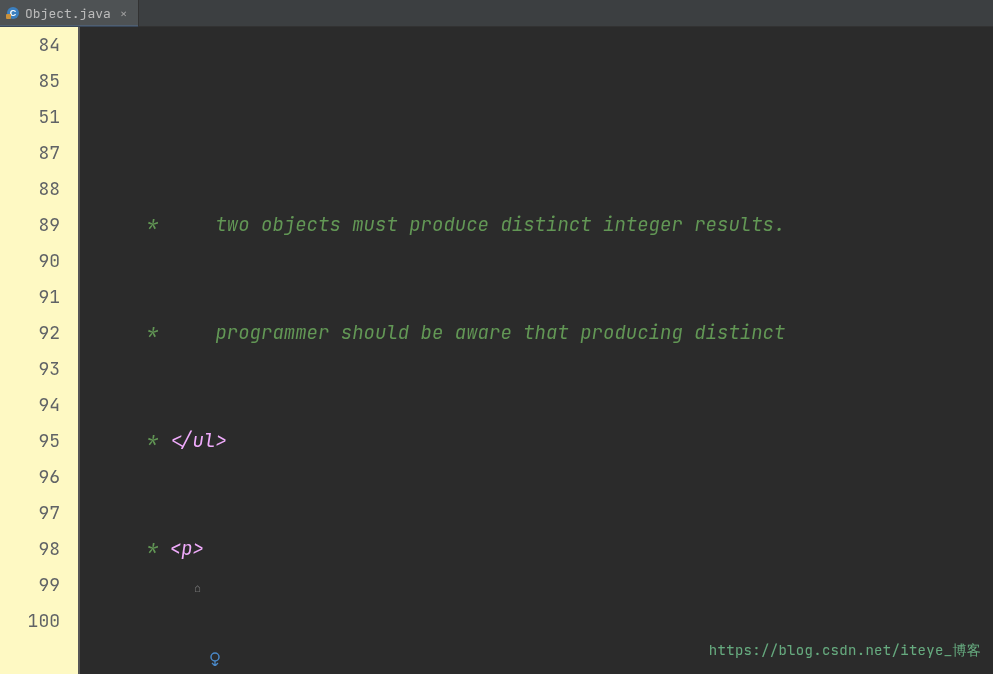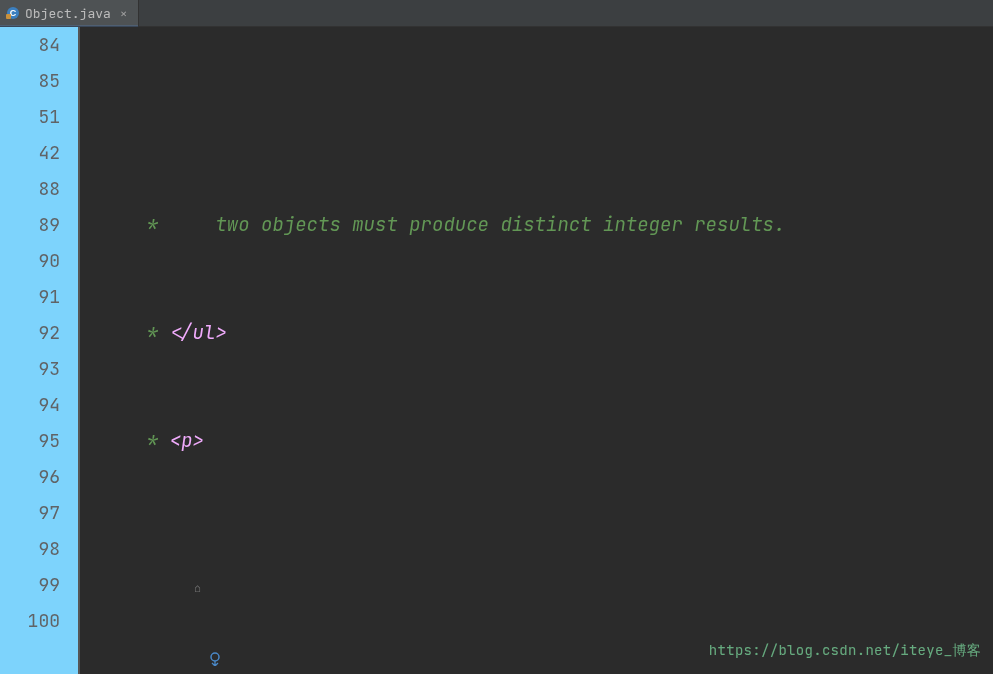--- a/index.html
+++ b/index.html
@@ -49,21 +49,21 @@
     font-size: 13px;
     margin-left: 4px;
     line-height: 1;
   }
   .editor {
     display: flex;
     height: calc(100% - 27px);
     line-height: 36px;
   }
   .gutter {
-    background: #7dd3fc;
+    background: #fef9c3;
     color: #606366;
     text-align: right;
     padding: 0 18px 0 10px;
     font-style: normal;
     font-size: 18px;
     min-width: 78px;
     position: relative;
   }
   .code-area {
     position: relative;
@@ -116,21 +116,21 @@
     <span>Object.java</span>
     <span class="tab-close">×</span>
   </div>
 </div>
 
 <div class="editor">
   <div class="gutter">
     <div class="gline">84</div>
     <div class="gline">85</div>
     <div class="gline">51</div>
-    <div class="gline">42</div>
+    <div class="gline">87</div>
     <div class="gline">88</div>
     <div class="gline">89</div>
     <div class="gline">90</div>
     <div class="gline">91</div>
     <div class="gline">92</div>
     <div class="gline">93</div>
     <div class="gline">94</div>
     <div class="gline">95</div>
     <div class="gline">96</div>
     <div class="gline">97</div>
@@ -142,20 +142,21 @@
   <div class="code-area">
     <span class="fold-icon" style="top:543px">⌂</span>
     <span class="override-icon" style="top:580px">
       <svg width="14" height="14" viewBox="0 0 14 14">
           <circle cx="7" cy="5" r="4" fill="none" stroke="#4a88c7" stroke-width="1.5"></circle>
           <path d="M7 9 L7 13 M4 11 L7 14 L10 11" stroke="#4a88c7" fill="none" stroke-width="1.3"></path>
         </svg>
     </span>
 
     <div class="line"><span class="c-doc">     *     two objects must produce distinct integer results.</span></div>
+    <div class="line"><span class="c-doc">     *     programmer should be aware that producing distinct</span></div>
     <div class="line"><span class="c-doc">     * </span><span class="c-dochtml">&lt;/ul&gt;</span></div>
     <div class="line"><span class="c-doc">     * </span><span class="c-dochtml">&lt;p&gt;</span></div>
     
     
     
     
     
     
     
     

